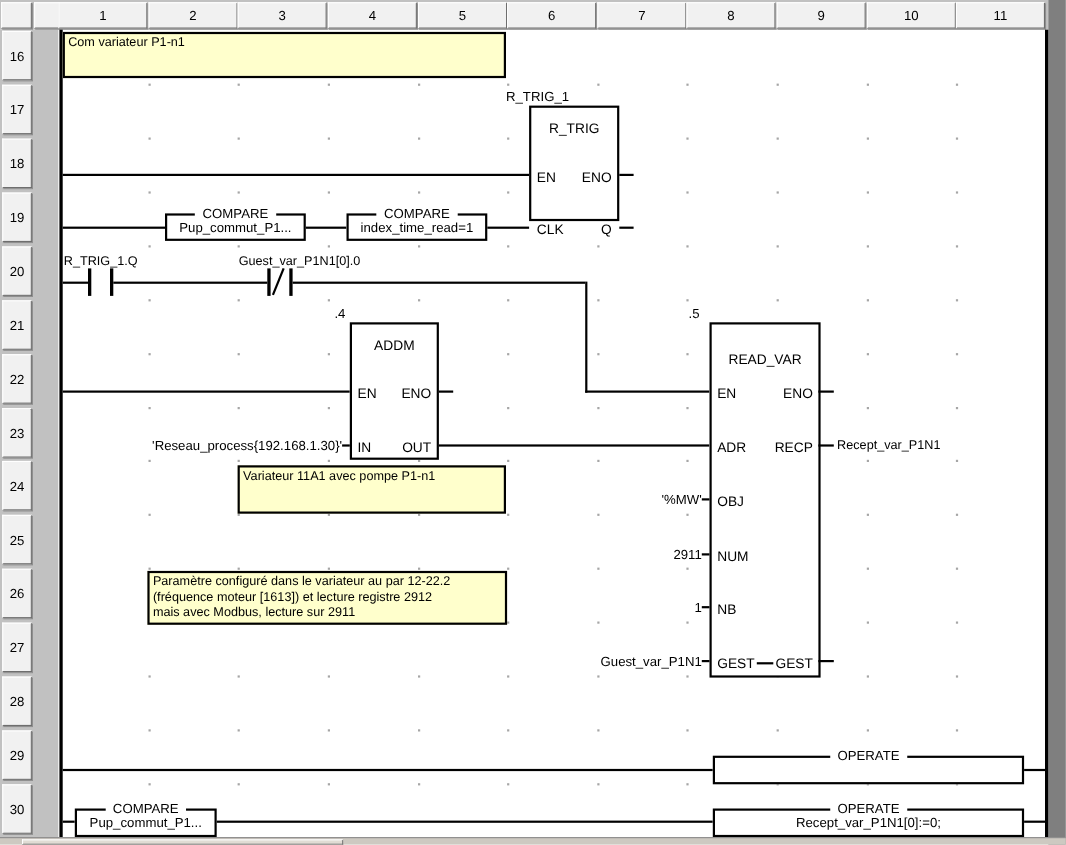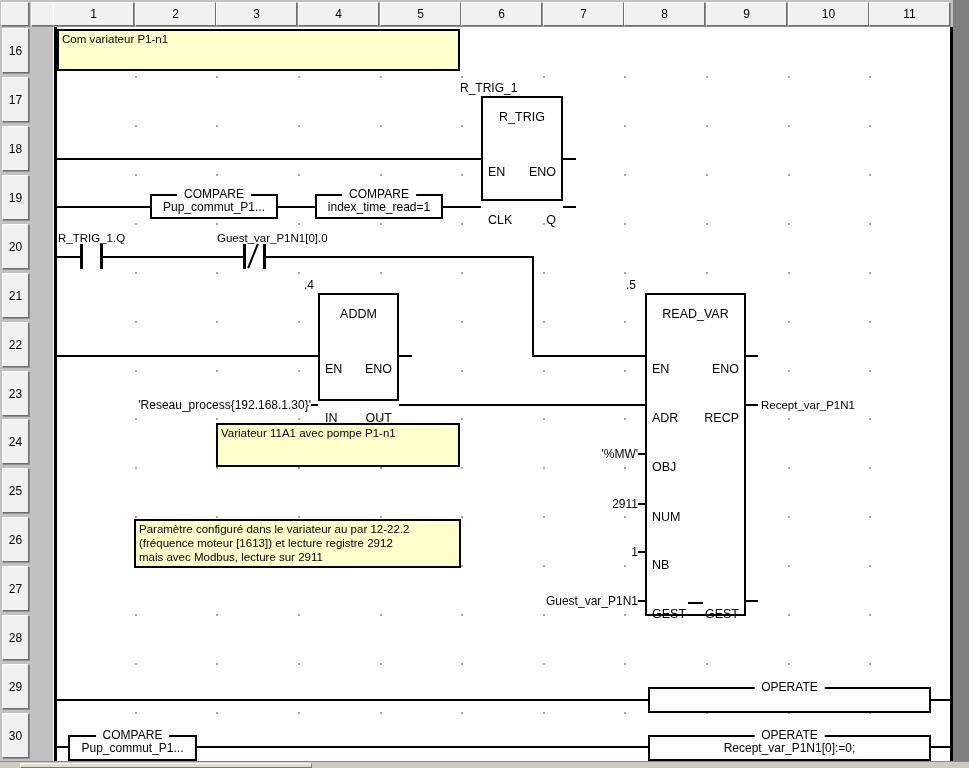--- a/index.html
+++ b/index.html
@@ -35,21 +35,21 @@
 
   
   .comment{position:absolute;background:#ffffcc;border:2px solid #000;
            font-size:11.5px;color:#000;padding:1px 3px;overflow:hidden;box-sizing:border-box;line-height:14px;}
   .preline{white-space:pre-line;}
   .nowrap{white-space:nowrap;}
 
   
   .fb{position:absolute;background:#fff;border:2px solid #000;box-sizing:border-box;}
   .fb-title{position:absolute;left:0;right:0;text-align:center;font-size:12.5px;}
-  .pin{position:absolute;font-size:12.5px;height:16px;line-height:16px;margin-top:11px;}
+  .pin{position:absolute;font-size:12.5px;height:16px;line-height:16px;}
   .pin-l{left:5px;}
   .pin-r{right:5px;text-align:right;}
   .inst-label{position:absolute;font-size:12px;color:#000;height:14px;line-height:14px;}
   .operand{position:absolute;font-size:12px;height:16px;line-height:16px;text-align:right;white-space:nowrap;}
   .out-label{position:absolute;font-size:11.5px;height:16px;line-height:16px;white-space:nowrap;}
 
   
   .opblock{position:absolute;background:#fff;border:2px solid #000;box-sizing:border-box;}
   .opblock .legend{position:absolute;top:-2px;left:50%;transform:translate(-50%,-50%);
                    background:#fff;padding:0 7px;font-size:12px;white-space:nowrap;}
@@ -291,35 +291,35 @@
   <div class="cbar" style="left:243px;top:244px;"></div>
   <div class="cbar" style="left:263px;top:244px;"></div>
   <div class="cslash" style="left:252px;top:243px;"></div>
   <div class="wire" style="left:266px;top:256px;width:266px;"></div>
   <div class="vwire" style="left:532px;top:256px;height:101px;"></div>
   <div class="wire" style="left:532px;top:355px;width:113px;"></div>
 
   <div class="wire" style="left:57px;top:355px;width:261px;"></div>
 
   <div class="inst-label" style="left:296px;top:278px;width:18px;text-align:right;">.4</div>
-  <div class="fb" style="left:318px;top:293px;width:81px;height:108px;padding-left:12px;">
+  <div class="fb" style="left:318px;top:293px;width:81px;height:125px;padding-left:12px;">
     <div class="fb-title" style="top:12px;">ADDM</div>
     <div class="pin pin-l" style="top:55px;">EN</div>
     <div class="pin pin-r" style="top:55px;">ENO</div>
     <div class="pin pin-l" style="top:104px;">IN</div>
     <div class="pin pin-r" style="top:104px;">OUT</div>
   </div>
   <div class="wire" style="left:399px;top:355px;width:13px;"></div>
   <div class="operand" style="left:100px;top:397px;width:211px;">'Reseau_process{192.168.1.30}'</div>
   <div class="wire" style="left:311px;top:404px;width:7px;"></div>
   <div class="wire" style="left:399px;top:404px;width:246px;"></div>
 
   <div class="inst-label" style="left:618px;top:278px;width:18px;text-align:right;">.5</div>
   <div class="fb" style="left:645px;top:293px;width:101px;height:323px;">
-    <div class="fb-title" style="top:12px;">READ_VAR</div>
+    <div class="fb-title" style="top:25px;">READ_VAR</div>
     <div class="pin pin-l" style="top:55px;">EN</div>
     <div class="pin pin-r" style="top:55px;">ENO</div>
     <div class="pin pin-l" style="top:104px;">ADR</div>
     <div class="pin pin-r" style="top:104px;">RECP</div>
     <div class="pin pin-l" style="top:153px;">OBJ</div>
     <div class="pin pin-l" style="top:203px;">NUM</div>
     <div class="pin pin-l" style="top:251px;">NB</div>
     <div class="pin pin-l" style="top:300px;">GEST</div>
     <div class="pin pin-r" style="top:300px;">GEST</div>
     <div style="position:absolute;left:41px;top:307px;width:15px;height:2px;background:#000;"></div>

